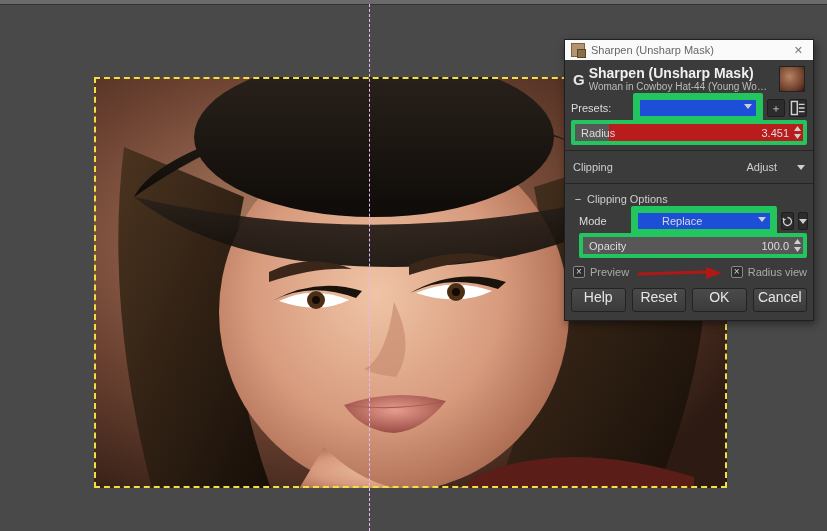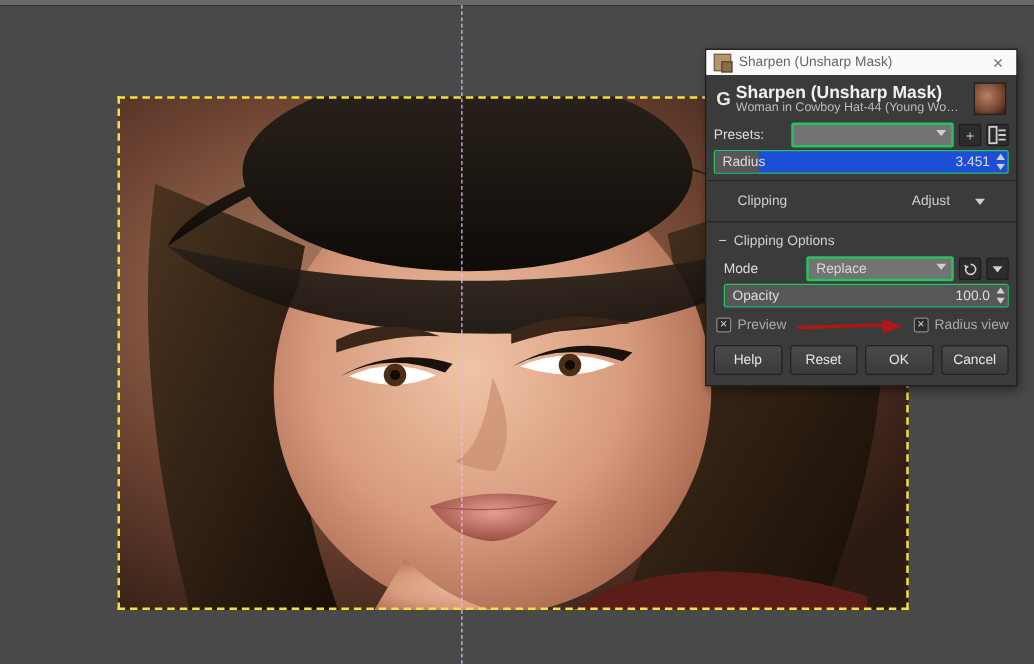--- a/index.html
+++ b/index.html
@@ -17,53 +17,53 @@
 .dlg-titlebar .tico::after{content:"";position:absolute;right:-2px;bottom:-2px;width:7px;height:7px;background:#8a6e4a;border:1px solid #5c4428}
 .dlg-titlebar .ttxt{flex:1}
 .dlg-titlebar .tx{color:#777;padding:0 4px}
 .dlg-head{display:flex;align-items:center;padding:6px 8px 4px 8px}
 .dlg-head .gicon{font-weight:700;font-size:15px;color:#e7e7e7;margin-right:4px}
 .dlg-head .htitle{font-weight:700;font-size:14px;color:#f0f0f0;line-height:14px}
 .dlg-head .hsub{font-size:10px;color:#bcbcbc;margin-top:1px;white-space:nowrap;overflow:hidden;text-overflow:ellipsis;max-width:180px}
 .dlg-head .thumb{width:24px;height:24px;margin-left:auto;border:1px solid #222;background:radial-gradient(circle at 40% 40%,#b98262 0%,#6b3d2a 70%,#2c1712 100%)}
 .row{display:flex;align-items:center;height:20px;margin:2px 6px}
 .row .lbl{flex:0 0 62px;color:#ddd}
-.row .field{flex:1;min-width:0;height:16px;background:#737373;border:2px solid #22c55e;border-radius:2px;position:relative;display:flex;align-items:center;color:#d8d8d8;padding:0 16px 0 6px}
+.row .field{flex:1;min-width:0;height:16px;background:#1d4ed8;border:7px solid #22c55e;border-radius:2px;position:relative;display:flex;align-items:center;color:#d8d8d8;padding:0 16px 0 24px}
 .row .field .caret{position:absolute;right:4px;top:4px;width:0;height:0;border-left:4px solid transparent;border-right:4px solid transparent;border-top:5px solid #cfcfcf}
 .row .sq{width:16px;height:16px;background:#2c2c2c;border:1px solid #1e1e1e;border-radius:2px;margin-left:4px;display:flex;align-items:center;justify-content:center;font-size:11px;color:#cfcfcf}
 .sld-row{margin:0 6px 1px 6px}
-.sld{height:17px;background:#1d4ed8;border:1px solid #22c55e;position:relative;display:flex;align-items:center;border-radius:2px}
+.sld{height:17px;background:#b91c1c;border:4px solid #22c55e;position:relative;display:flex;align-items:center;border-radius:2px}
 .sld .nm{position:absolute;left:6px;color:#ddd}
 .sld .val{position:absolute;right:14px;color:#ddd}
 .sld .spn{position:absolute;right:1px;top:1px;bottom:1px;width:9px;display:flex;flex-direction:column}
 .sld .spn span{flex:1;display:flex;align-items:center;justify-content:center}
 .sld .spn svg{width:7px;height:5px;display:block}
 .sld .fill{position:absolute;left:0;top:0;bottom:0;background:#575757}
 .sep{height:1px;background:#262626;margin:5px 0}
-.clip-row{display:flex;align-items:center;height:22px;padding:0 25px}
+.clip-row{display:flex;align-items:center;height:22px;padding:0 8px}
 .clip-row .ltxt{flex:1}
 .clip-row .rtxt{margin-right:14px}
 .clip-row .car{margin-left:6px}
 .bo-head{display:flex;align-items:center;height:20px;padding:0 8px}
 .bo-head .mns{width:10px;text-align:center;color:#ddd;margin-right:4px}
 .bo-body{padding:0 6px 4px 14px}
 .bo-body .row{margin:2px 0}
 .bo-body .row .lbl{flex:0 0 52px}
 .bo-body .row .field{flex:0 0 92px}
 .bo-body .row .spacer{flex:1}
 .bo-body .sld{margin-top:2px}
 .bo-body .sld .fill{background:#575757;width:100%}
 .chk-row{display:flex;align-items:center;padding:4px 6px;color:#aaa}
 .chk{width:10px;height:10px;border:1px solid #888;border-radius:2px;margin:0 5px 0 2px;display:flex;align-items:center;justify-content:center;font-size:10px;line-height:10px;color:#d5d5d5;background:#2c2c2c}
 .chk.on::after{content:"×";}
 .chk-row .gap{flex:1;display:flex;align-items:center;justify-content:center}
 .arrow-ann{position:relative;width:86px;height:12px}
 .arrow-ann svg{position:absolute;left:0;top:0}
 .btnbar{display:flex;gap:6px;padding:6px 6px 8px 6px}
-.btn{flex:1;height:22px;background:linear-gradient(#4a4a4a,#3b3b3b);border:1px solid #232323;border-radius:3px;display:flex;align-items:center;justify-content:center;color:#e6e6e6;font-size:11px}
+.btn{flex:1;height:22px;background:linear-gradient(#4a4a4a,#3b3b3b);border:1px solid #232323;border-radius:3px;display:flex;justify-content:center;color:#e6e6e6;font-size:14px}
 .car{width:0;height:0;border-left:4px solid transparent;border-right:4px solid transparent;border-top:5px solid #cfcfcf;display:inline-block}
 .icon-reset svg,.icon-link svg{width:11px;height:11px;display:block}
 </style>
 </head>
 <body>
 
 <div class="canvas-area">
   <div class="ruler-h"></div>
 
   <div class="image-frame">

